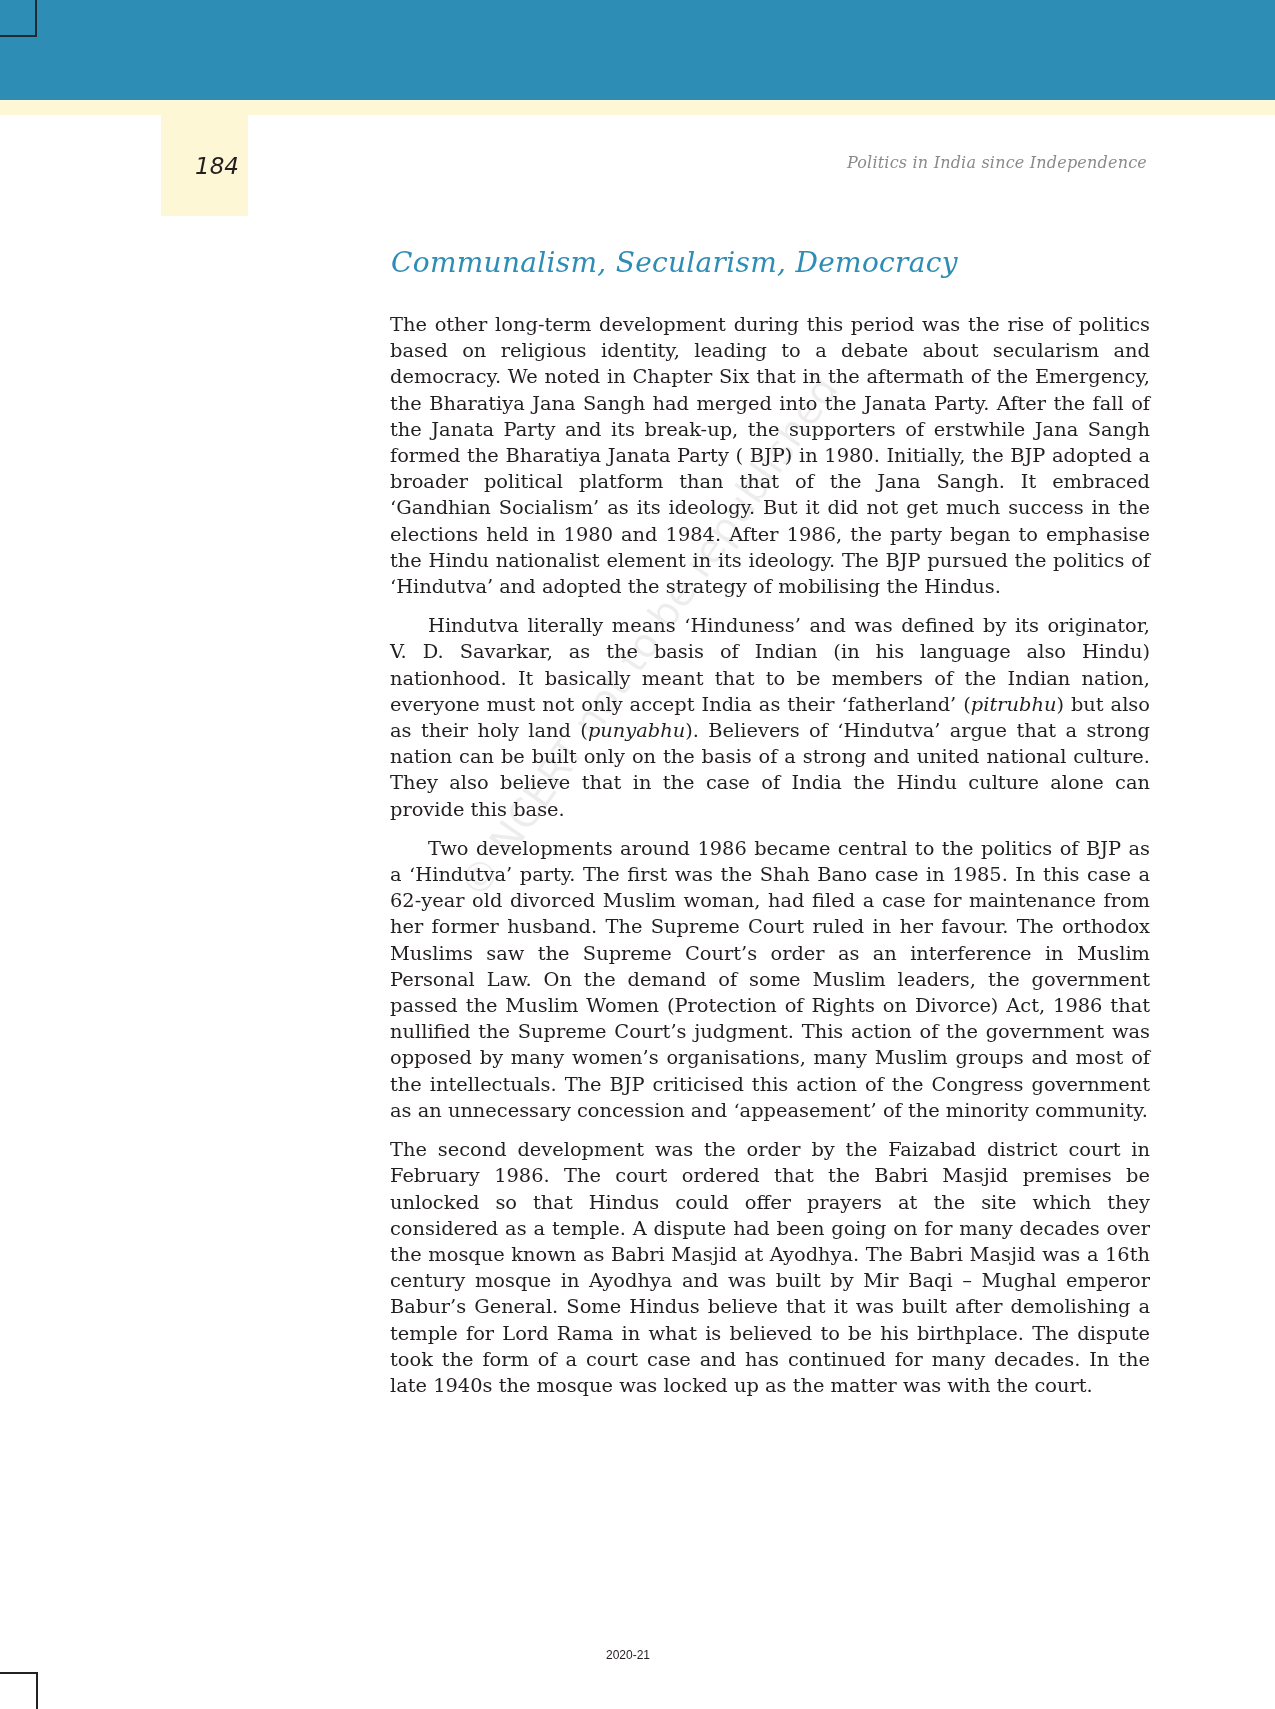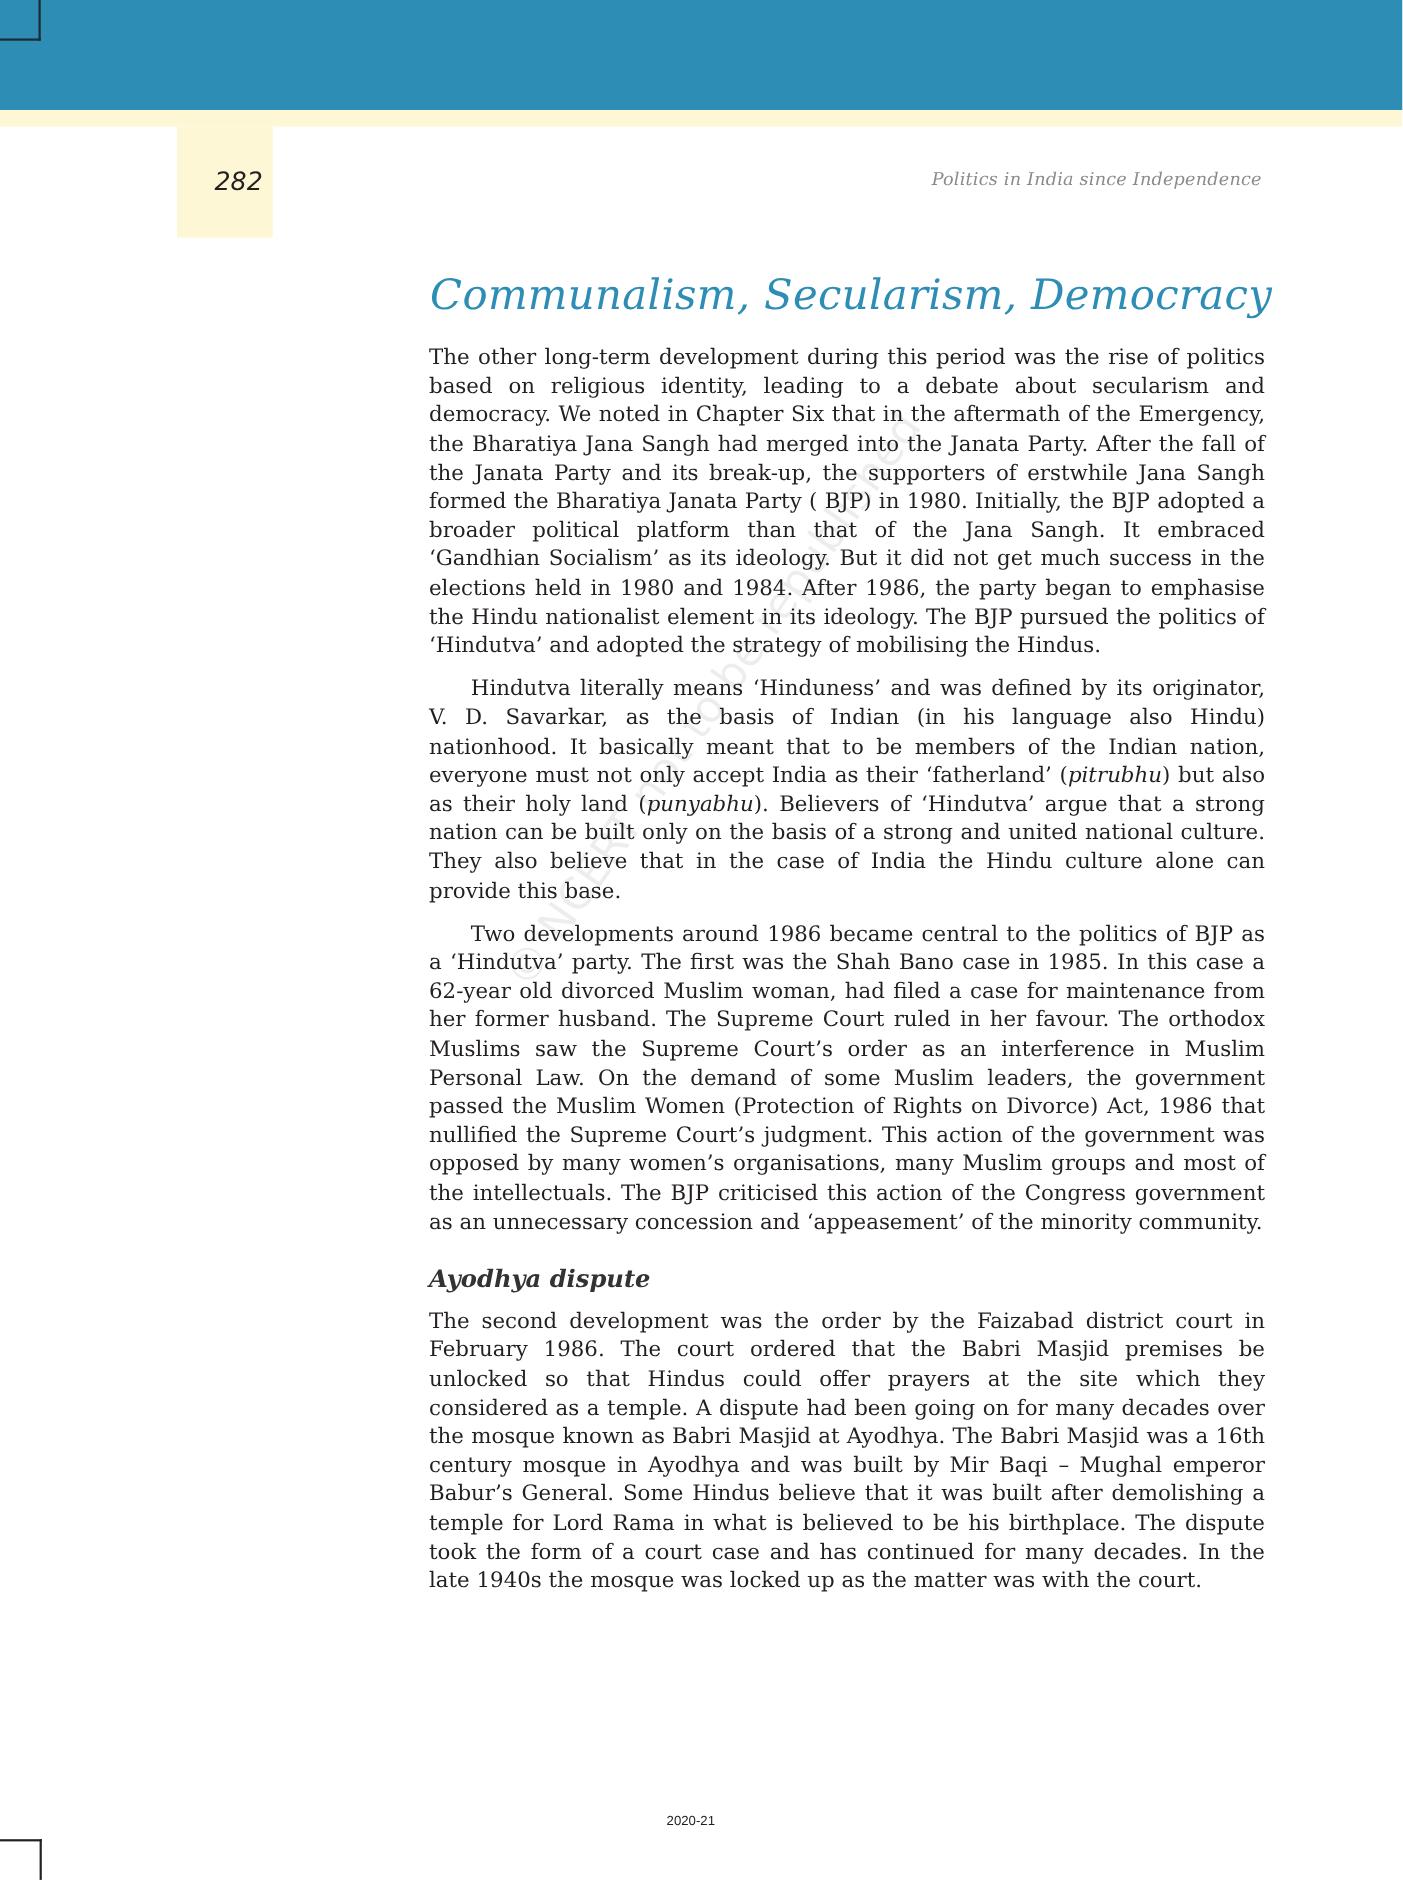--- a/index.html
+++ b/index.html
@@ -5,46 +5,45 @@
   html, body { margin:0; padding:0; }
   body { width:1275px; height:1709px; position:relative; background:#ffffff; overflow:hidden;
          font-family:"DejaVu Serif", serif; color:#231f20; }
   .topbar { position:absolute; left:0; top:0; width:1275px; height:100px; background:#2e8db5; }
   .cream-strip { position:absolute; left:0; top:100px; width:1275px; height:15px; background:#fdf7d6; }
   .crop-mark-tl { position:absolute; left:0; top:0; width:37px; height:37px; border-right:2px solid #1b2a33; border-bottom:2px solid #1b2a33; box-sizing:border-box; }
   .crop-mark-bl { position:absolute; left:0; top:1672px; width:38px; height:37px; border-right:2px solid #222; border-top:2px solid #222; box-sizing:border-box; }
   .pagenum-box { position:absolute; left:161px; top:115px; width:87px; height:101px; background:#fdf7d6; }
   .pagenum { position:absolute; left:195px; top:153px; font-family:"DejaVu Sans", sans-serif; font-style:italic; font-size:23px; color:#231f20; }
   .running-head { position:absolute; right:128px; top:153px; font-family:"DejaVu Serif", serif; font-style:italic; font-size:16px; color:#8a8a8a; letter-spacing:0.2px; }
-  .title { position:absolute; left:391px; top:246px; font-family:"DejaVu Serif", serif; font-style:italic; font-size:38px; color:#2e8db5; letter-spacing:0.3px; }
+  .title { position:absolute; left:391px; top:246px; font-family:"DejaVu Serif", serif; font-style:italic; font-size:28px; color:#2e8db5; letter-spacing:0.3px; }
   .content { position:absolute; left:390px; top:300px; width:760px; }
   p.body { margin:12px 0 13px 0; font-size:19.4px; line-height:26.2px; text-align:justify; text-align-last:left; }
   p.body.indent { text-indent:38px; }
   h3.subhead { margin:26px 0 10px 0; font-family:"DejaVu Serif", serif; font-style:italic; font-weight:bold; font-size:22px; color:#333; }
   .watermark { position:absolute; left:450px; top:880px; transform:rotate(-55deg); transform-origin:left top;
                font-family:"DejaVu Sans", sans-serif; font-size:40px; color:rgba(0,0,0,0.07); white-space:nowrap; pointer-events:none; }
   .footer-year { position:absolute; left:606px; top:1648px; font-family:"Liberation Sans", sans-serif; font-size:12px; color:#231f20; }
 </style>
 </head>
 <body>
 
 <div class="topbar"></div>
 <div class="cream-strip"></div>
 <div class="crop-mark-tl"></div>
 <div class="crop-mark-bl"></div>
 
 <div class="pagenum-box"></div>
-<div class="pagenum">282</div>
+<div class="pagenum">184</div>
 <div class="running-head">Politics in India since Independence</div>
 
 <h2 class="title" style="margin:0;font-weight:normal;">Communalism, Secularism, Democracy</h2>
 
 <div class="content">
   <p class="body">The other long-term development during this period was the rise of politics based on religious identity, leading to a debate about secularism and democracy. We noted in Chapter Six that in the aftermath of the Emergency, the Bharatiya Jana Sangh had merged into the Janata Party. After the fall of the Janata Party and its break-up, the supporters of erstwhile Jana Sangh formed the Bharatiya Janata Party ( BJP) in 1980. Initially, the BJP adopted a broader political platform than that of the Jana Sangh.  It embraced ‘Gandhian Socialism’ as its ideology. But it did not get much success in the elections held in 1980 and 1984. After 1986, the party began to emphasise the Hindu nationalist element in its ideology. The BJP pursued the politics of ‘Hindutva’ and adopted the strategy of mobilising the Hindus.</p>
   <p class="body indent"><span>Hindutva literally means ‘Hinduness’ and was defined by its originator, V. D.  Savarkar, as the basis of Indian (in his language also Hindu) nationhood. It basically meant that to be members of the Indian nation, everyone must not only accept India as their  ‘fatherland’ (</span><em>pitrubhu</em><span>) but also as their holy land (</span><em>punyabhu</em><span>). Believers of ‘Hindutva’ argue that a strong nation can be built only on the basis of a strong and united national culture. They also believe that in the case of India the Hindu culture alone can provide this base.</span></p>
   <p class="body indent">Two developments around 1986 became central to the politics of BJP as a ‘Hindutva’ party. The first was the Shah Bano case in 1985. In this case a 62-year old divorced Muslim woman, had filed a case for maintenance from her former husband.  The Supreme Court ruled in her favour. The orthodox Muslims saw the Supreme Court’s order as an interference in Muslim Personal Law. On the demand of some Muslim leaders, the government passed the Muslim Women (Protection of Rights on Divorce) Act, 1986 that nullified the Supreme Court’s judgment. This action of the government was opposed by many women’s organisations, many Muslim groups and most of the intellectuals. The BJP criticised this action of the Congress government as an unnecessary concession and ‘appeasement’ of the minority community.</p>
-  <h3 class="subhead">Ayodhya dispute</h3>
   <p class="body">The second development was the order by the Faizabad district court in February 1986. The court ordered that the Babri Masjid premises be unlocked so that Hindus could offer prayers at the site which they considered as a temple. A dispute had been going on for many decades over the mosque known as Babri Masjid at Ayodhya. The Babri Masjid was a 16th century mosque in Ayodhya and was built by Mir Baqi – Mughal emperor Babur’s General. Some Hindus believe that it was built after demolishing a temple for Lord Rama in what is believed to be his birthplace. The dispute took the form of a court case and has continued for many decades.  In the late 1940s the mosque was locked up as the matter was with the court.</p>
 </div>
 
 <div class="watermark">© NCERT not to be republished</div>
 
 <div class="footer-year">2020-21</div>
 
 </body></html>

